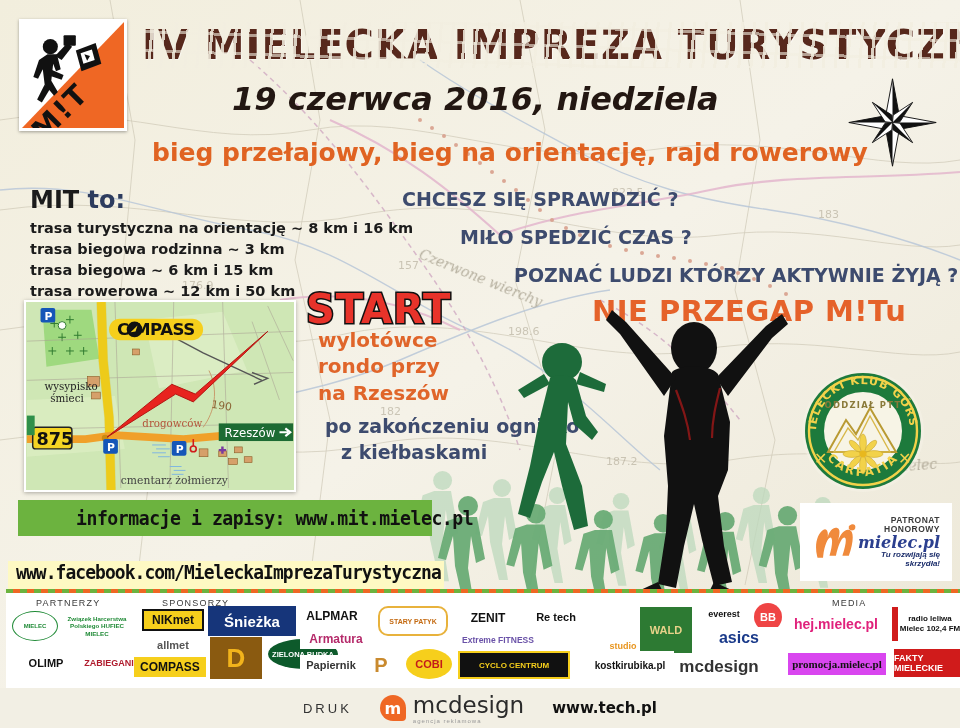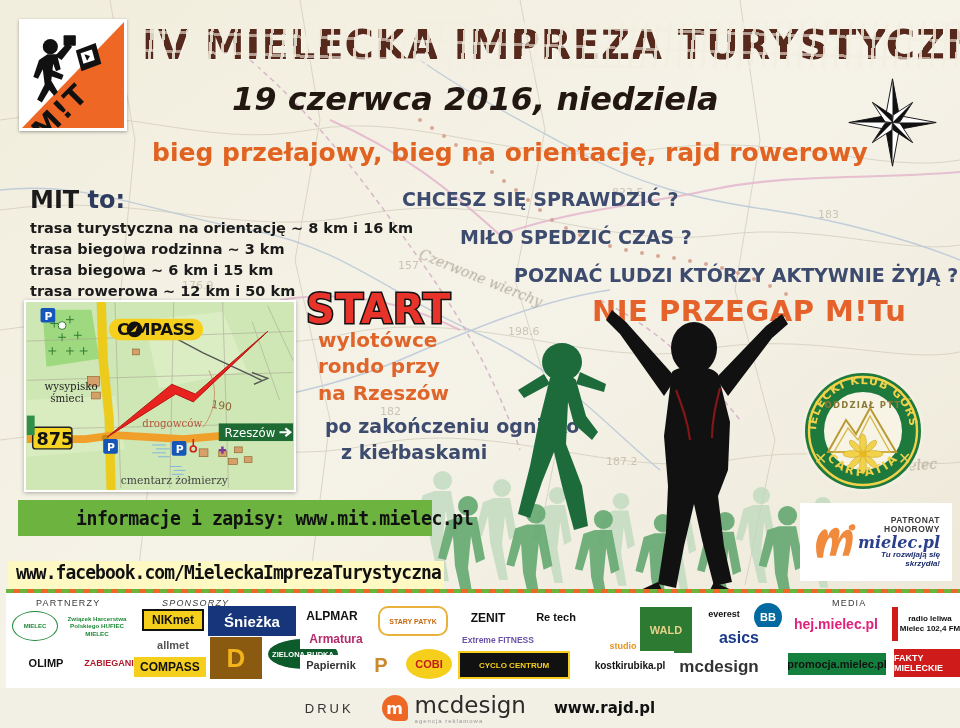--- a/index.html
+++ b/index.html
@@ -573,21 +573,21 @@
       <div class="p1">HONOROWY</div>
       <div class="p2">mielec.pl</div>
       <div class="p3">Tu rozwijają się skrzydła!</div>
     </div>
   </div>
 
   <div class="sponsors">
     <div class="dotrow"></div>
 
     <div class="sp-label" style="left:30px;top:5px;">PARTNERZY</div>
-    <div class="sp-label" style="left:156px;top:5px;font-style:italic;">SPONSORZY</div>
+    <div class="sp-label" style="left:156px;top:5px;">SPONSORZY</div>
     <div class="sp-label" style="left:826px;top:5px;">MEDIA</div>
 
     <div class="logo-box" style="left:6px;top:18px;width:46px;height:30px;background:#fff;color:#1f8a36;font-size:6px;border:1px solid #1f8a36;border-radius:50%;">
         <span>MIELEC</span>
       </div>
     <div class="logo-box" style="left:54px;top:16px;width:74px;height:34px;background:#fff;color:#1f8a36;font-size:6.2px;text-align:center;line-height:1.15;">
         <span>Związek Harcerstwa Polskiego HUFIEC MIELEC</span>
       </div>
     <div class="logo-box" style="left:8px;top:56px;width:64px;height:28px;background:#fff;color:#111;font-size:11px;">
         <span>OLIMP</span>
@@ -610,21 +610,21 @@
       </div>
     <div class="logo-box" style="left:448px;top:14px;width:68px;height:22px;background:#fff;color:#111;font-size:12px;">
         <span>ZENIT</span>
       </div>
     <div class="logo-box" style="left:518px;top:14px;width:64px;height:20px;background:#fff;color:#111;font-size:11px;">
         <span>Re tech</span>
       </div>
     <div class="logo-box" style="left:692px;top:12px;width:52px;height:18px;background:#fff;color:#111;font-size:9px;">
         <span>everest</span>
       </div>
-    <div class="logo-box" style="left:748px;top:10px;width:28px;height:28px;background:#0369a1;color:#fff;font-size:11px;border-radius:50%;">
+    <div class="logo-box" style="left:748px;top:10px;width:28px;height:28px;background:#ef4444;color:#fff;font-size:11px;border-radius:50%;">
         <span>BB</span>
       </div>
 
     <div class="logo-box" style="left:136px;top:42px;width:62px;height:20px;background:#fff;color:#555;font-size:11px;">
         <span>allmet</span>
       </div>
     <div class="logo-box" style="left:204px;top:44px;width:52px;height:42px;background:#8a5a10;color:#f2b31b;font-size:26px;">
         <span>D</span>
       </div>
     <div class="logo-box" style="left:262px;top:46px;width:70px;height:30px;background:#0d5a2b;color:#fff;font-size:7.5px;text-align:center;border-radius:50%;">
@@ -667,33 +667,33 @@
     <div class="logo-box" style="left:660px;top:62px;width:106px;height:24px;background:#fff;color:#333;font-size:17px;">
         <span>mcdesign</span>
       </div>
 
     <div class="logo-box" style="left:782px;top:16px;width:96px;height:30px;background:#fff;color:#e0227c;font-size:14px;">
         <span>hej.mielec.pl</span>
       </div>
     <div class="logo-box" style="left:886px;top:14px;width:70px;height:34px;background:#fff;color:#111;font-size:8px;text-align:center;line-height:1.2;border-left:6px solid #d01b1b;">
         <span>radio leliwa  Mielec 102,4 FM</span>
       </div>
-    <div class="logo-box" style="left:782px;top:60px;width:98px;height:22px;background:#15803d;color:#111;font-size:11px;">
+    <div class="logo-box" style="left:782px;top:60px;width:98px;height:22px;background:#d946ef;color:#111;font-size:11px;font-family:Liberation Serif, serif;">
         <span>promocja.mielec.pl</span>
       </div>
     <div class="logo-box" style="left:888px;top:56px;width:68px;height:28px;background:#d01b1b;color:#fff;font-size:9px;">
         <span>FAKTY MIELECKIE</span>
       </div>
   </div>
 
   <div class="druk">
     <div class="dlabel">DRUK</div>
     <div class="dlogo">
       <div class="dcircle">m</div>
       <div>
         <div class="dname">mcdesign</div>
         <div class="dsub">agencja reklamowa</div>
       </div>
     </div>
-    <div class="durl">www.rajd.pl</div>
+    <div class="durl">www.tech.pl</div>
   </div>
 
 </div>
 
 </body></html>

